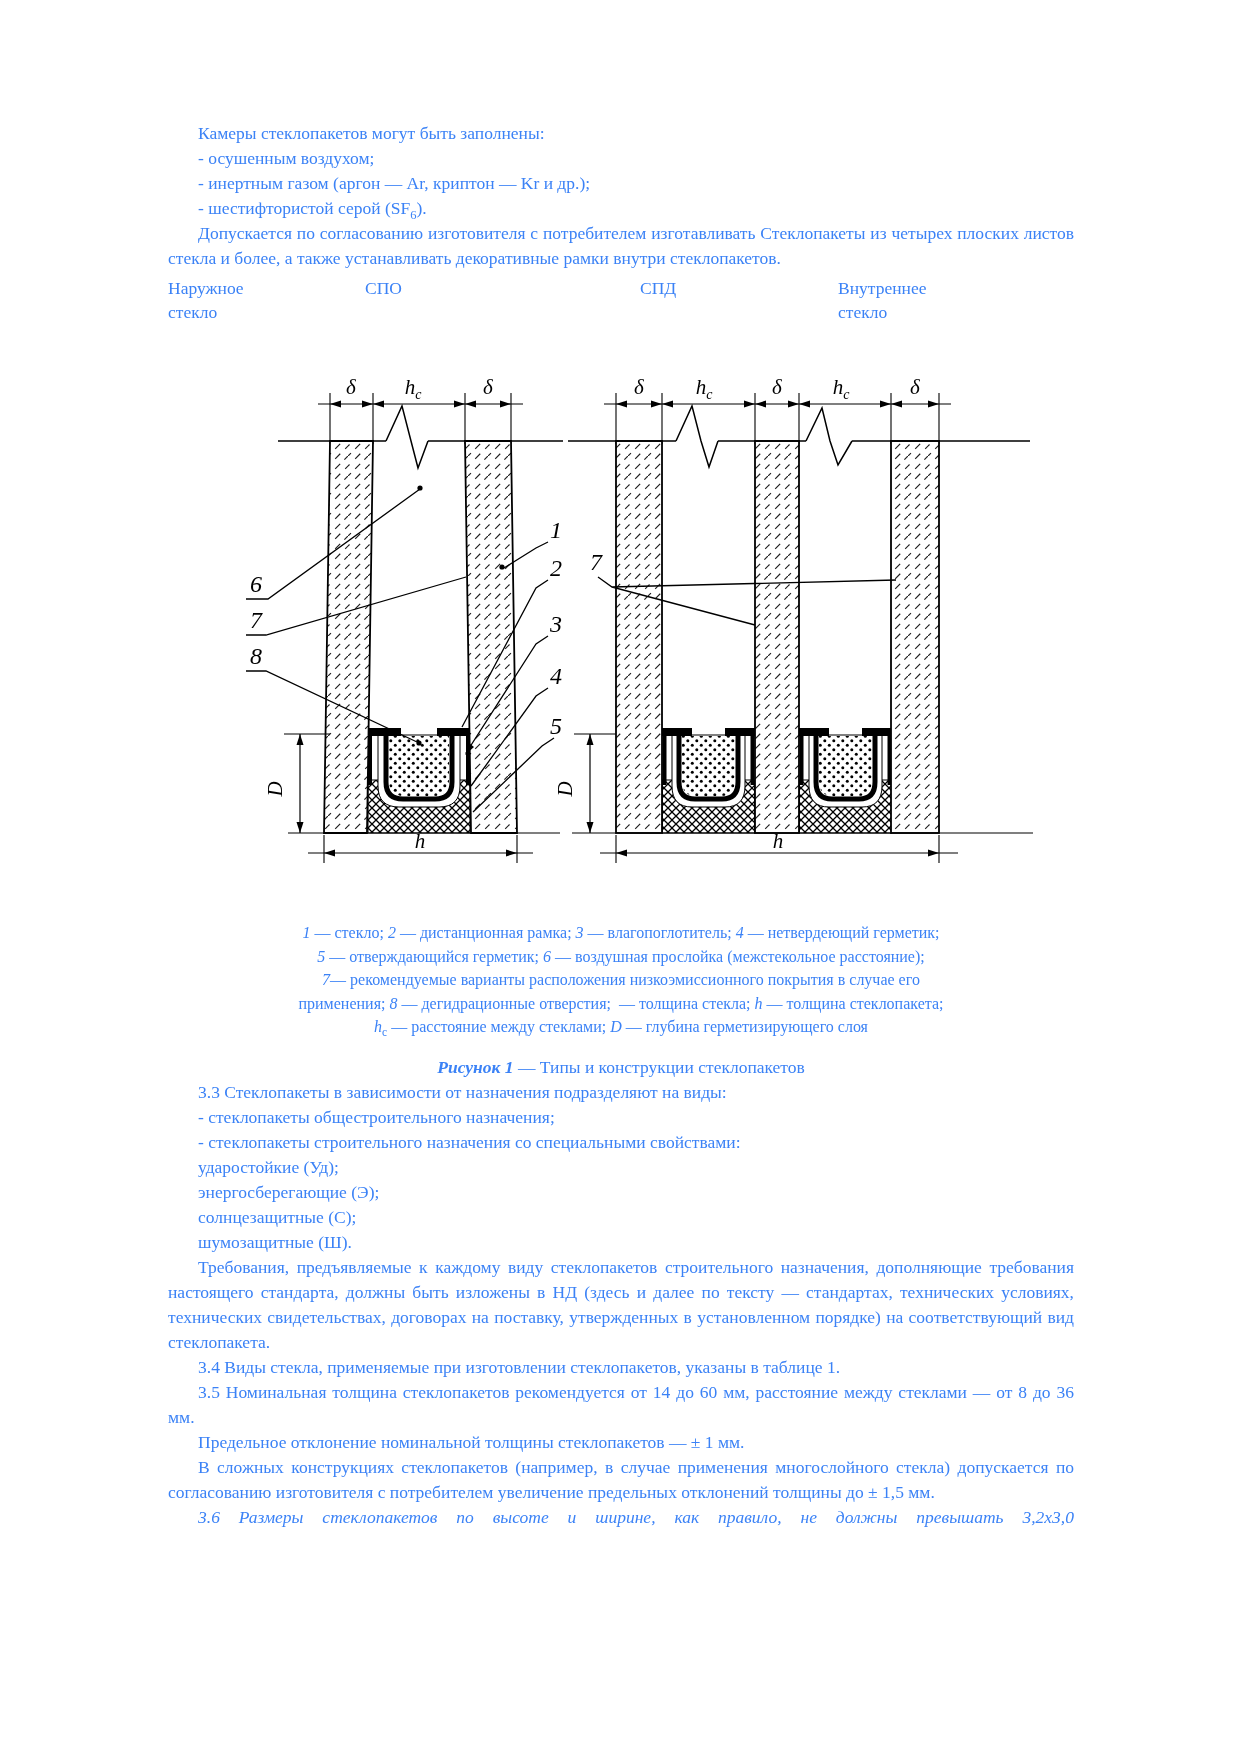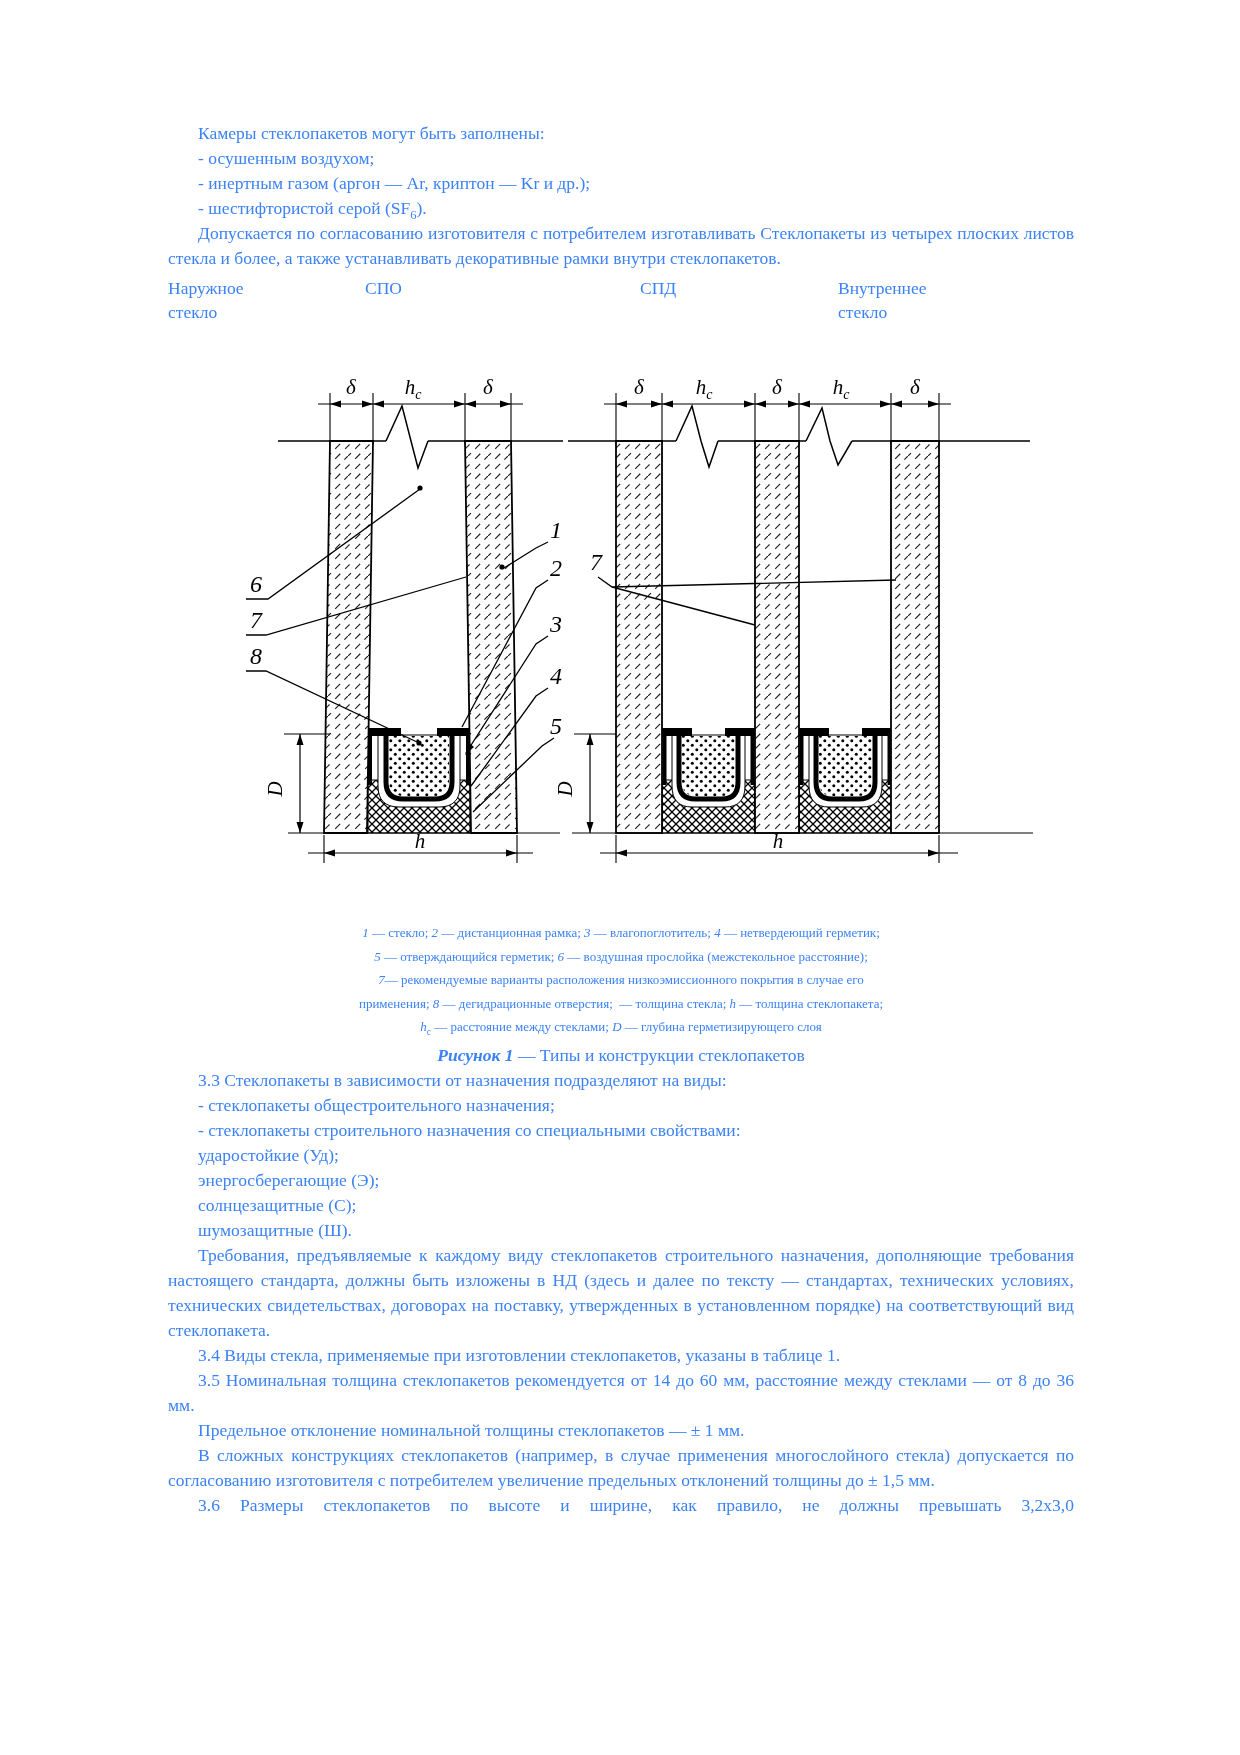--- a/index.html
+++ b/index.html
@@ -4,35 +4,35 @@
 <style>
   html,body{margin:0;padding:0;background:#e8e8e8;}
   .page{
     position:relative; width:1240px; height:1755px; background:#ffffff;
     font-family:"Liberation Serif","DejaVu Serif",serif;
     color:#3b82f6; overflow:hidden;
   }
   .content{position:absolute; left:168px; top:0; width:906px;}
   p{margin:0; font-size:17.5px; line-height:25px; text-indent:30px;}
   .j{text-align:justify;}
-  .jlast{text-align:justify; text-align-last:justify;}
+  .jlast{text-align:justify; text-align-last:justify;font-style:italic;}
   .it{font-style:italic;}
   .bd{font-weight:bold;}
   .sb{vertical-align:sub; font-size:0.72em; line-height:0;}
   .intro{margin-top:121px;}
   .figlabels{position:relative; height:52px; margin-top:5px; font-size:17.5px; line-height:24px;}
   .figlabels span{position:absolute; top:0;}
   .lab-outer{left:0; width:100px;}
   .lab-spo{left:197px;}
   .lab-spd{left:472px;}
   .lab-inner{left:670px; width:115px;}
   .diagram{display:block; margin-top:28px;}
-  .caption{margin-top:20px; text-align:center; font-size:13px; line-height:23.5px;}
+  .caption{margin-top:20px; text-align:center; font-size:16px; line-height:23.5px;}
   .caption div{text-indent:0;}
-  .figtitle{margin-top:4px; text-align:center; font-size:17.5px; text-indent:0;}
+  .figtitle{margin-top:16px; text-align:center; font-size:17.5px; text-indent:0;}
   .bodytext{}
   svg text{font-family:"Liberation Serif","DejaVu Serif",serif; fill:#000;}
   .dimlbl{font-size:21px; font-style:italic;}
   .co{font-size:24px; font-style:italic;}
   .dln{stroke:#000; stroke-width:1.2; fill:none;}
   .thin{stroke:#000; stroke-width:1.1; fill:none;}
   .pane{fill:url(#ht); stroke:#000; stroke-width:1.8;}
   .brk{stroke:#000; stroke-width:1.5; fill:none;}
   .ldr{stroke:#000; stroke-width:1.3; fill:none;}
   .tip{fill:#000; stroke:none;}

